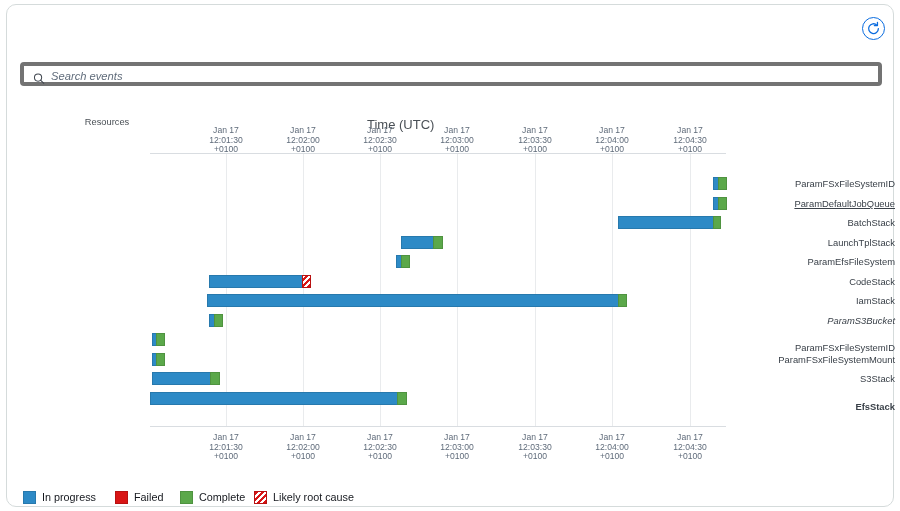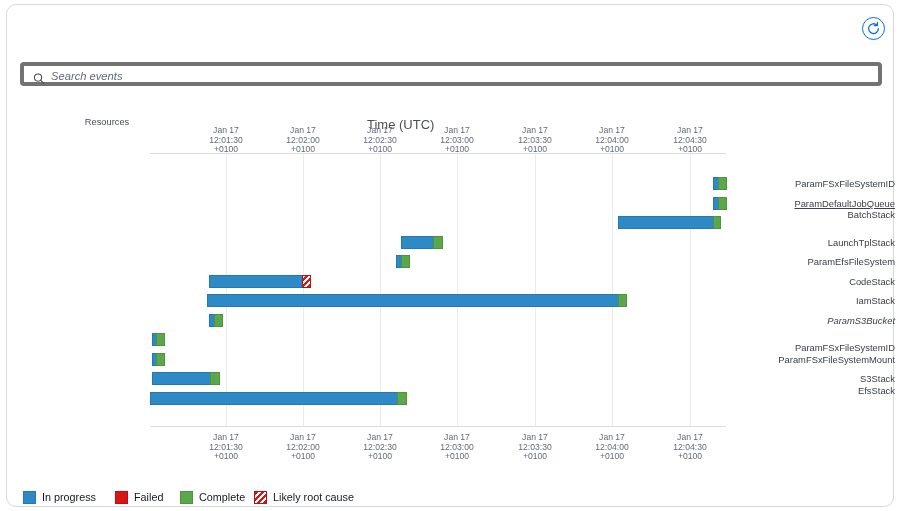--- a/index.html
+++ b/index.html
@@ -361,21 +361,21 @@
           <div class="rowlabel" style="top: 73px;">ParamFSxFileSystemID</div>
           <div class="bar" style="left: 0px; top: 72px; width: 888px;">
             <div class="seg inprogress" title="ParamPriorityJobQueue — In progress" style="left: 706px; width: 6px; z-index: 1;"></div>
             <div class="seg complete" title="ParamPriorityJobQueue — Complete" style="left: 711px; width: 9px; z-index: 2;"></div>
           </div>
           <div class="rowlabel" style="top: 93px; text-decoration: underline;">ParamDefaultJobQueue</div>
           <div class="bar" style="left: 0px; top: 92px; width: 888px;">
             <div class="seg inprogress" title="ParamDefaultJobQueue — In progress" style="left: 706px; width: 6px; z-index: 1;"></div>
             <div class="seg complete" title="ParamDefaultJobQueue — Complete" style="left: 711px; width: 9px; z-index: 2;"></div>
           </div>
-          <div class="rowlabel" style="top: 104px;">BatchStack</div>
+          <div class="rowlabel" style="top: 112px;">BatchStack</div>
           <div class="bar" style="left: 0px; top: 111px; width: 888px;">
             <div class="seg inprogress" title="BatchStack — In progress" style="left: 611px; width: 96px; z-index: 1;"></div>
             <div class="seg complete" title="BatchStack — Complete" style="left: 706px; width: 8px; z-index: 2;"></div>
           </div>
           <div class="rowlabel" style="top: 132px;">LaunchTplStack</div>
           <div class="bar" style="left: 0px; top: 131px; width: 888px;">
             <div class="seg inprogress" title="LaunchTplStack — In progress" style="left: 394px; width: 33px; z-index: 1;"></div>
             <div class="seg complete" title="LaunchTplStack — Complete" style="left: 426px; width: 10px; z-index: 2;"></div>
           </div>
           <div class="rowlabel" style="top: 151px;">ParamEfsFileSystem</div>
@@ -406,21 +406,21 @@
           <div class="rowlabel" style="top: 249px;">ParamFSxFileSystemMount</div>
           <div class="bar" style="left: 0px; top: 248px; width: 888px;">
             <div class="seg inprogress" title="ParamFSxFileSystemMount — In progress" style="left: 145px; width: 5px; z-index: 1;"></div>
             <div class="seg complete" title="ParamFSxFileSystemMount — Complete" style="left: 149px; width: 9px; z-index: 2;"></div>
           </div>
           <div class="rowlabel" style="top: 268px;">S3Stack</div>
           <div class="bar" style="left: 0px; top: 267px; width: 888px;">
             <div class="seg inprogress" title="S3Stack — In progress" style="left: 145px; width: 59px; z-index: 1;"></div>
             <div class="seg complete" title="S3Stack — Complete" style="left: 203px; width: 10px; z-index: 2;"></div>
           </div>
-          <div class="rowlabel" style="top: 280px;">EfsStack</div>
+          <div class="rowlabel" style="top: 296px; font-weight: bold;">EfsStack</div>
           <div class="bar" style="left: 0px; top: 287px; width: 888px;">
             <div class="seg inprogress" title="EfsStack — In progress" style="left: 143px; width: 248px; z-index: 1;"></div>
             <div class="seg complete" title="EfsStack — Complete" style="left: 390px; width: 10px; z-index: 2;"></div>
           </div>
         </div>
     </div>
 
     <div class="legend" id="legend-layer">
         <div class="legend-item" style="left: 0px;">
           <span class="legend-swatch inprogress"></span>

